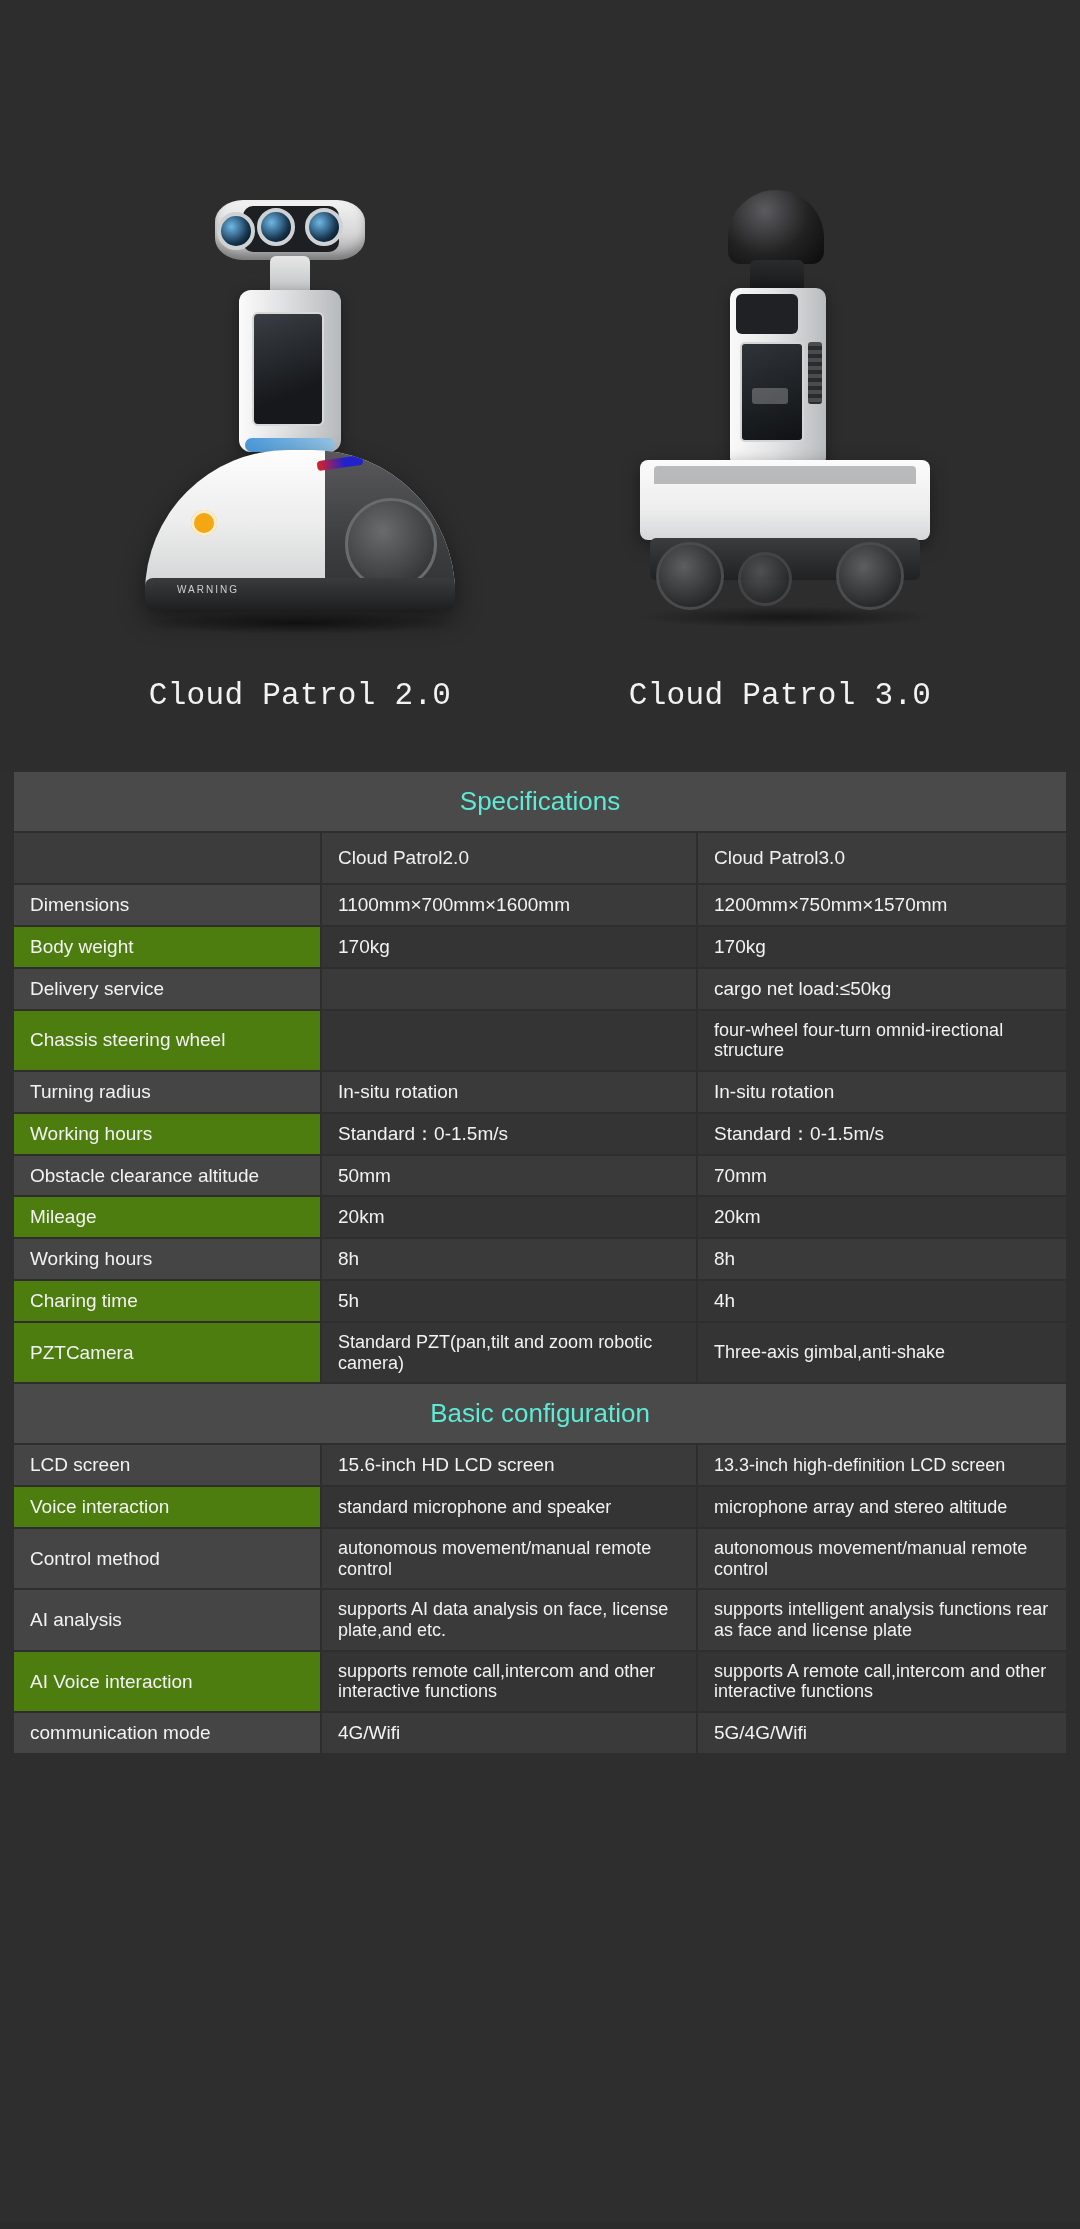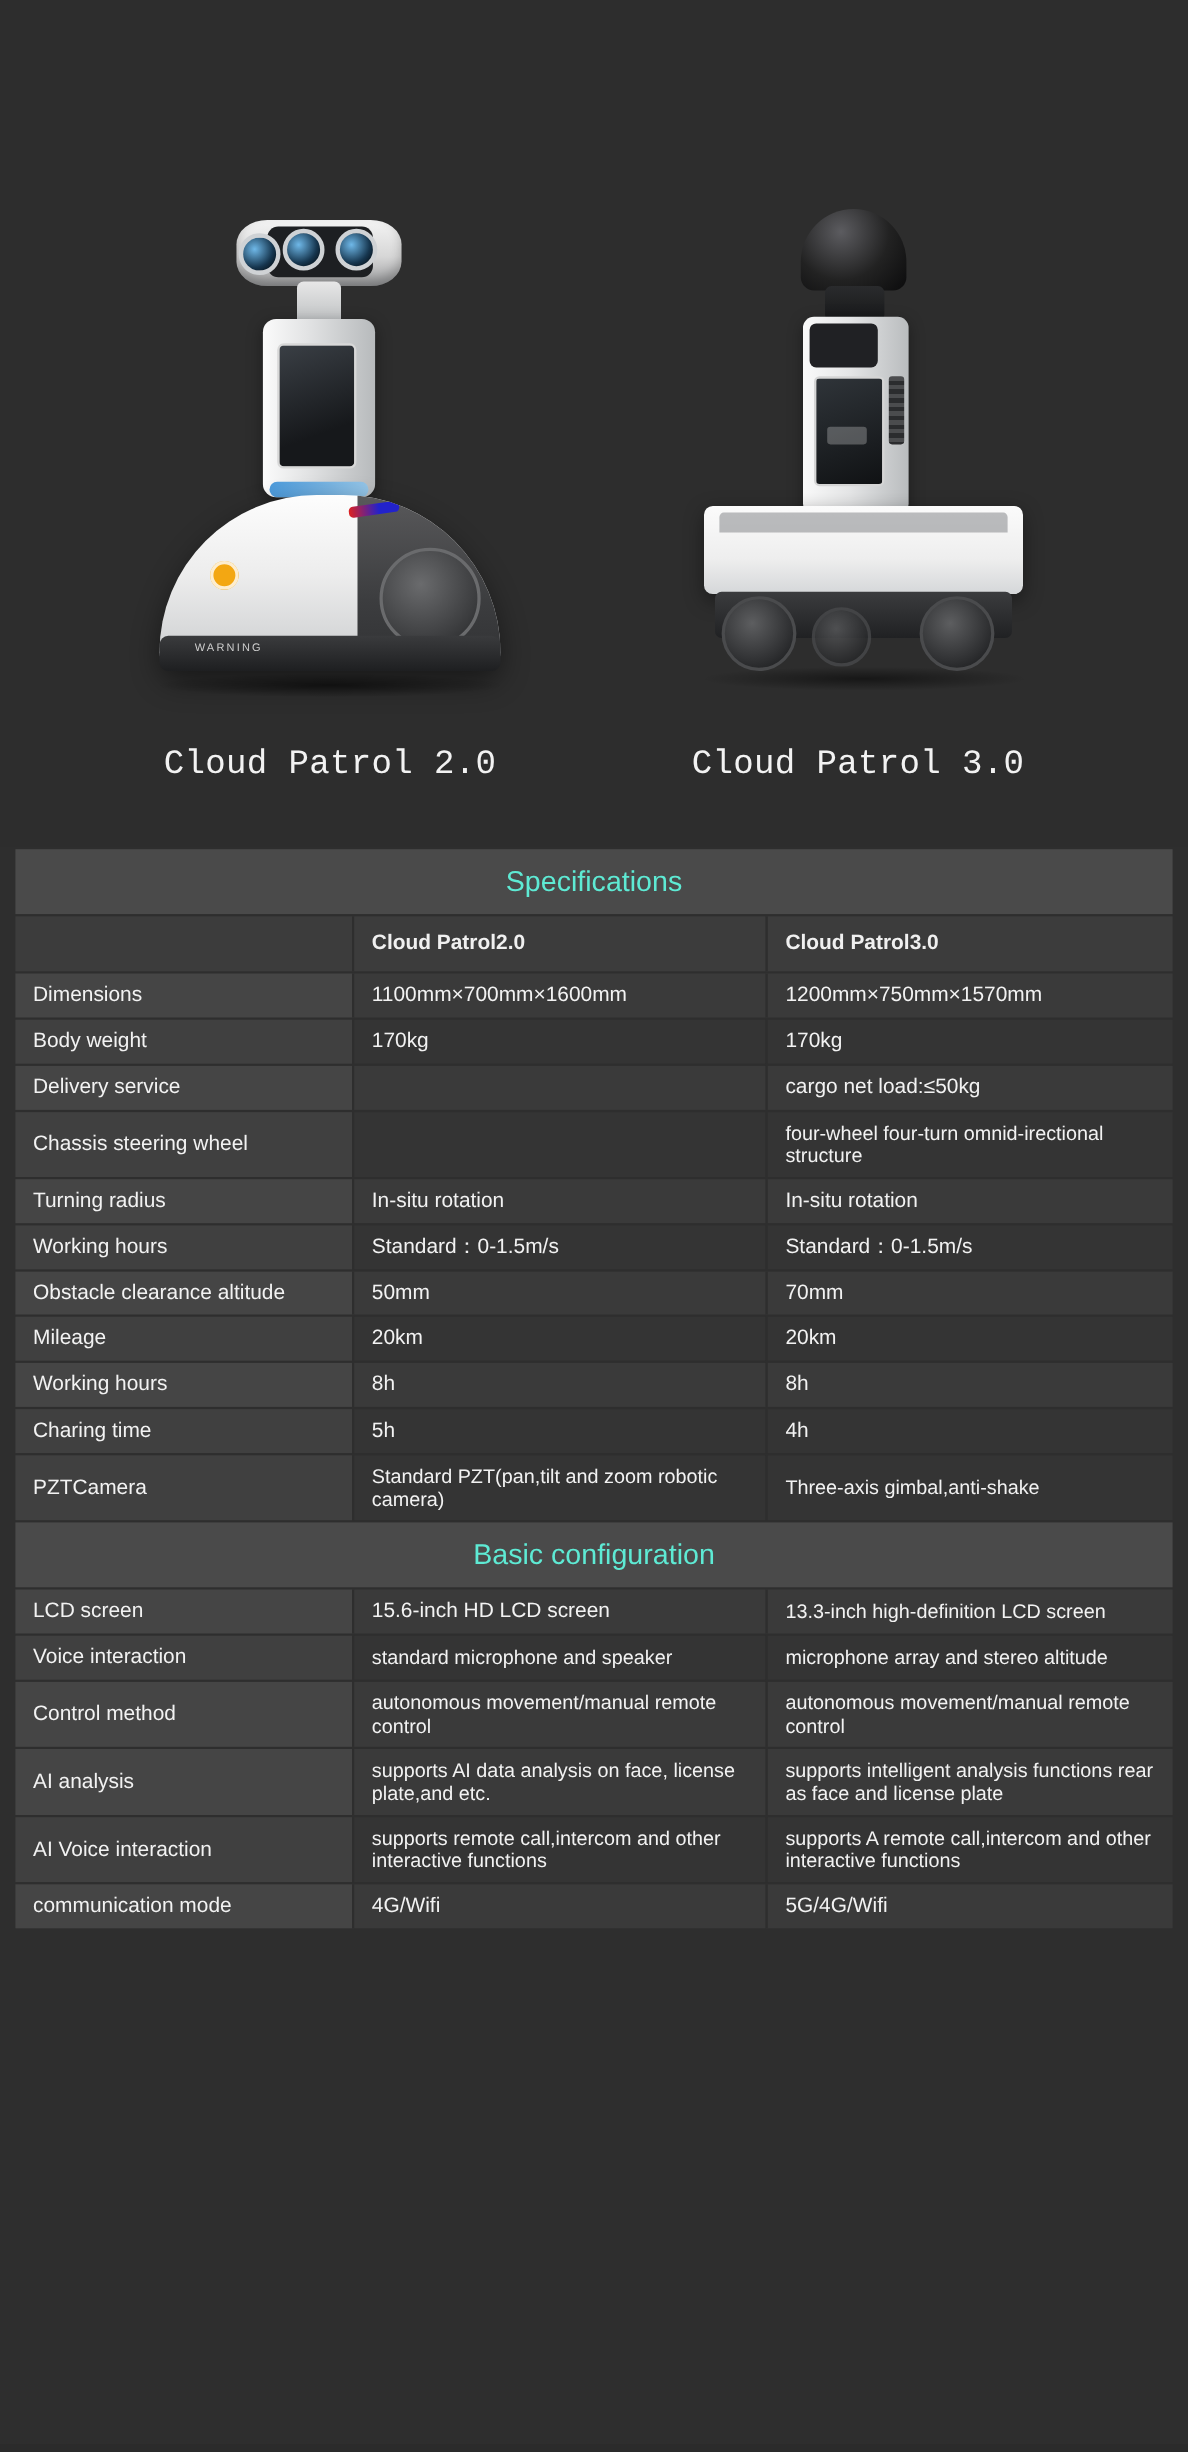--- a/index.html
+++ b/index.html
@@ -299,37 +299,36 @@
     text-align: center;
     font-size: 26px;
     padding: 14px 0;
     color: #5eead4;
   }
   .hdr td {
     background: #3c3c3c;
     padding: 14px 16px;
     font-size: 19px;
     color: #f0f0f0;
-    font-weight: bold;
   }
   .hdr td.lbl { background: #3c3c3c; }
 
   tr.row td {
     padding: 9px 16px;
     background: #3a3a3a;
     color: #f2f2f2;
     vertical-align: middle;
     line-height: 1.15;
   }
   tr.row td.lbl {
     background: #454545;
     font-size: 19px;
   }
   tr.row.alt td { background: #343434; }
-  tr.row.alt td.lbl { background: #404040; }
+  tr.row.alt td.lbl { background: #4d7c0f; }
 
   td.val { border-left: 2px solid #2e2e2e; }
   .small { font-size: 18px; }
 </style>
 </head>
 <body>
 
 <div class="page">
 
   <div class="hero">

